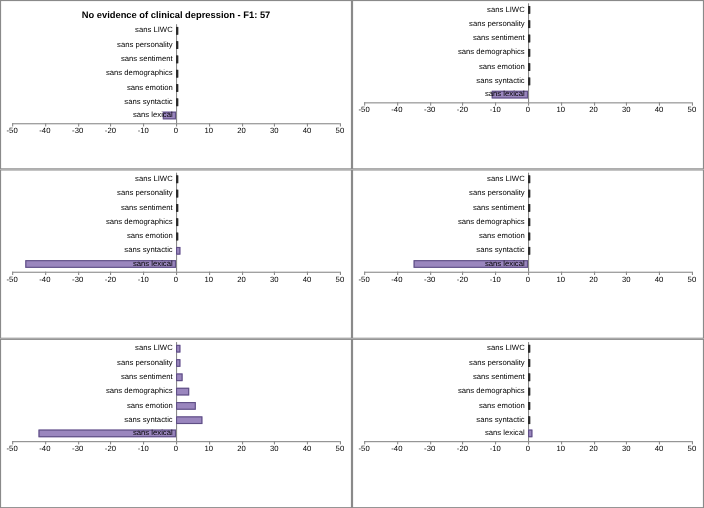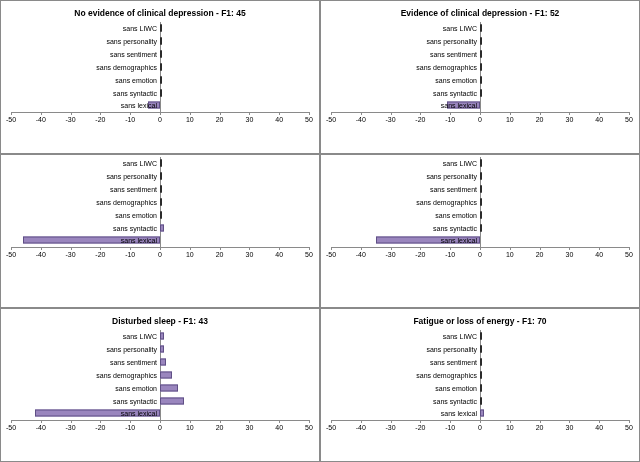--- a/index.html
+++ b/index.html
@@ -121,21 +121,21 @@
     color: #000;
     transform: translateX(-50%);
     white-space: nowrap;
   }
 </style>
 </head>
 <body>
 
 <div id="grid">
     <div class="panel">
-      <div class="panel-title">No evidence of clinical depression - F1: 45</div>
+      <div class="panel-title">No evidence of clinical depression - F1: 57</div>
       <div class="plot">
         <div class="axes">
           <div class="zeroline"></div>
           <div class="bars">
             <div class="barrow">
               <div class="bar dark" style="left: 50%; width: 0.7%;"></div>
               <div class="ylabel" style="right: calc(50% + 3px);">sans LIWC</div>
             </div>
             <div class="barrow">
               <div class="bar dark" style="left: 50%; width: 0.7%;"></div>
@@ -184,21 +184,20 @@
           <div class="tick" style="left: 80%;"></div>
           <div class="ticklabel" style="left: 80%;">30</div>
           <div class="tick" style="left: 90%;"></div>
           <div class="ticklabel" style="left: 90%;">40</div>
           <div class="tick" style="left: 100%;"></div>
           <div class="ticklabel" style="left: 100%;">50</div>
         </div>
       </div>
     </div>
     <div class="panel">
-      <div class="panel-title">Evidence of clinical depression - F1: 52</div>
       <div class="plot">
         <div class="axes">
           <div class="zeroline"></div>
           <div class="bars">
             <div class="barrow">
               <div class="bar dark" style="left: 50%; width: 0.7%;"></div>
               <div class="ylabel" style="right: calc(50% + 3px);">sans LIWC</div>
             </div>
             <div class="barrow">
               <div class="bar dark" style="left: 50%; width: 0.7%;"></div>
@@ -371,21 +370,20 @@
           <div class="tick" style="left: 80%;"></div>
           <div class="ticklabel" style="left: 80%;">30</div>
           <div class="tick" style="left: 90%;"></div>
           <div class="ticklabel" style="left: 90%;">40</div>
           <div class="tick" style="left: 100%;"></div>
           <div class="ticklabel" style="left: 100%;">50</div>
         </div>
       </div>
     </div>
     <div class="panel">
-      <div class="panel-title">Disturbed sleep - F1: 43</div>
       <div class="plot">
         <div class="axes">
           <div class="zeroline"></div>
           <div class="bars">
             <div class="barrow">
               <div class="bar" style="left: 50%; width: 1.5%;"></div>
               <div class="ylabel" style="right: calc(50% + 3px);">sans LIWC</div>
             </div>
             <div class="barrow">
               <div class="bar" style="left: 50%; width: 1.5%;"></div>
@@ -434,21 +432,20 @@
           <div class="tick" style="left: 80%;"></div>
           <div class="ticklabel" style="left: 80%;">30</div>
           <div class="tick" style="left: 90%;"></div>
           <div class="ticklabel" style="left: 90%;">40</div>
           <div class="tick" style="left: 100%;"></div>
           <div class="ticklabel" style="left: 100%;">50</div>
         </div>
       </div>
     </div>
     <div class="panel">
-      <div class="panel-title">Fatigue or loss of energy - F1: 70</div>
       <div class="plot">
         <div class="axes">
           <div class="zeroline"></div>
           <div class="bars">
             <div class="barrow">
               <div class="bar dark" style="left: 50%; width: 0.8%;"></div>
               <div class="ylabel" style="right: calc(50% + 3px);">sans LIWC</div>
             </div>
             <div class="barrow">
               <div class="bar dark" style="left: 50%; width: 0.8%;"></div>

